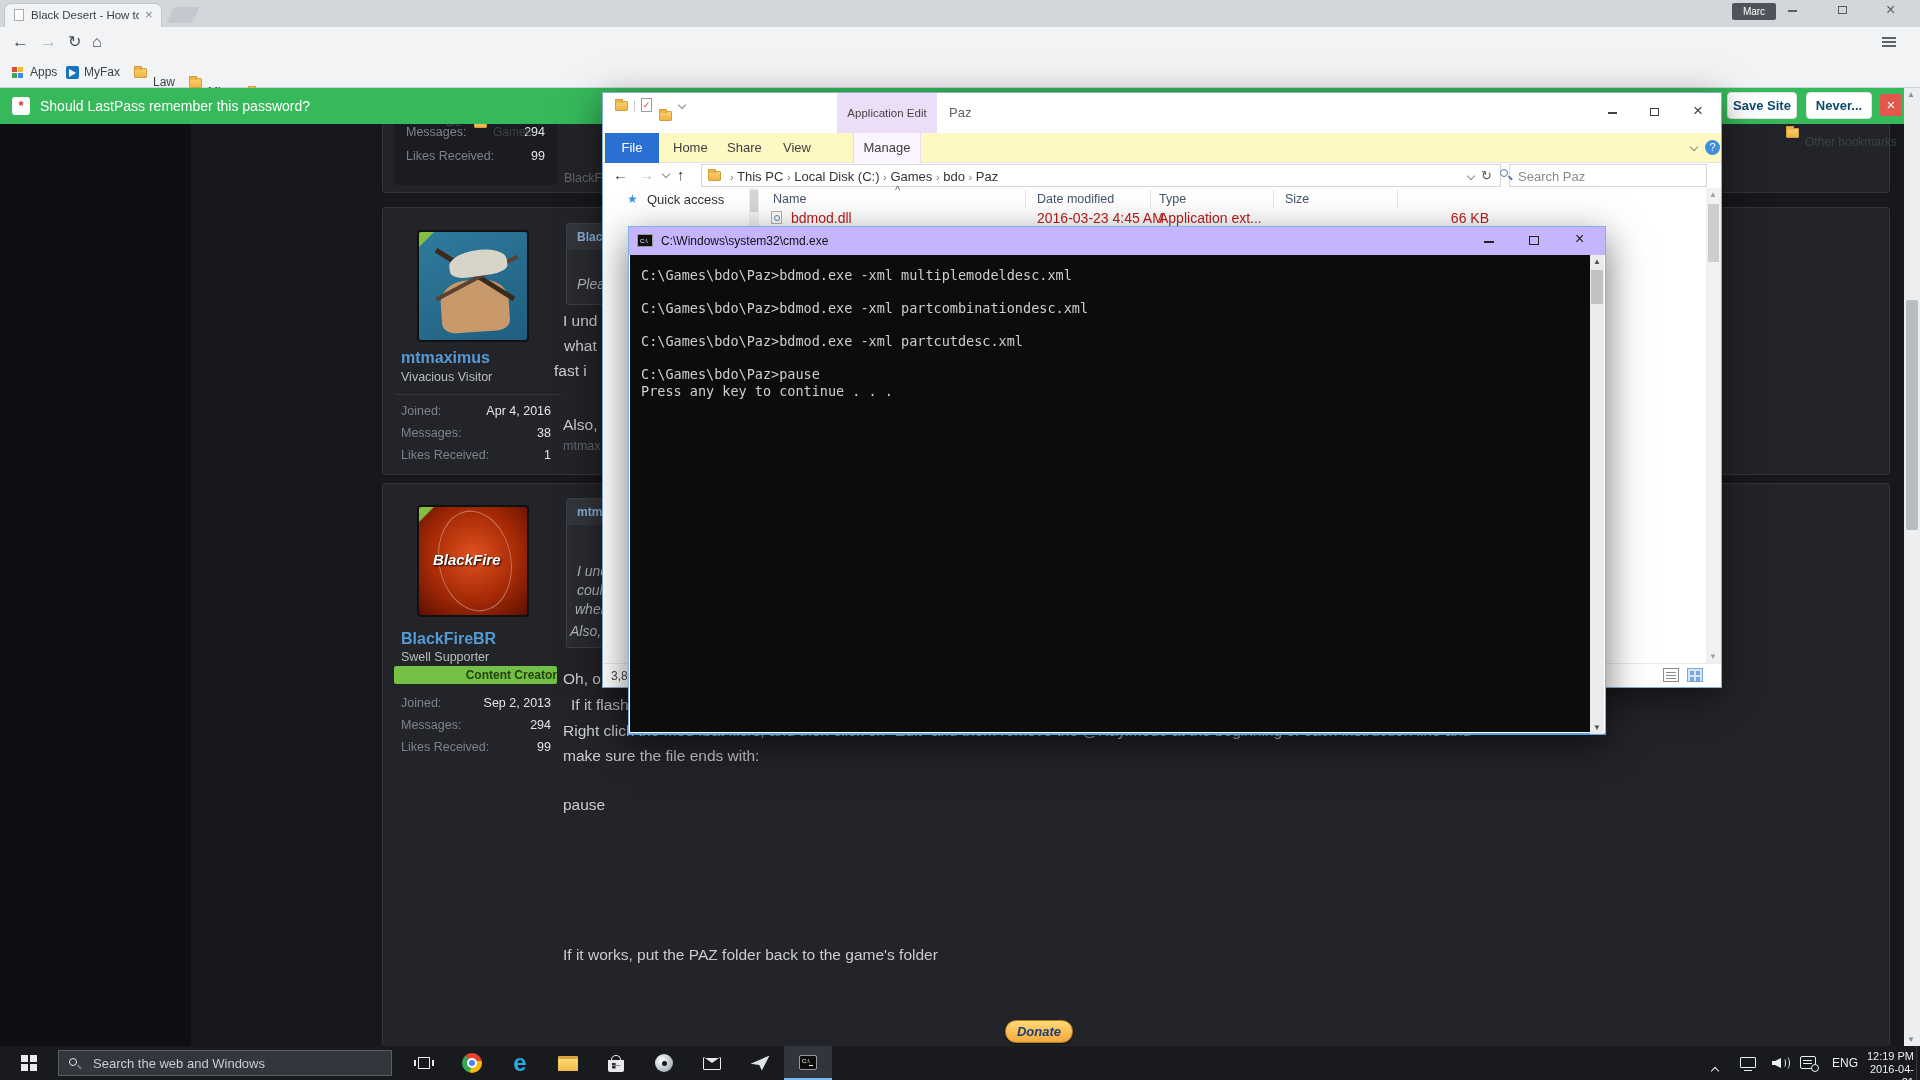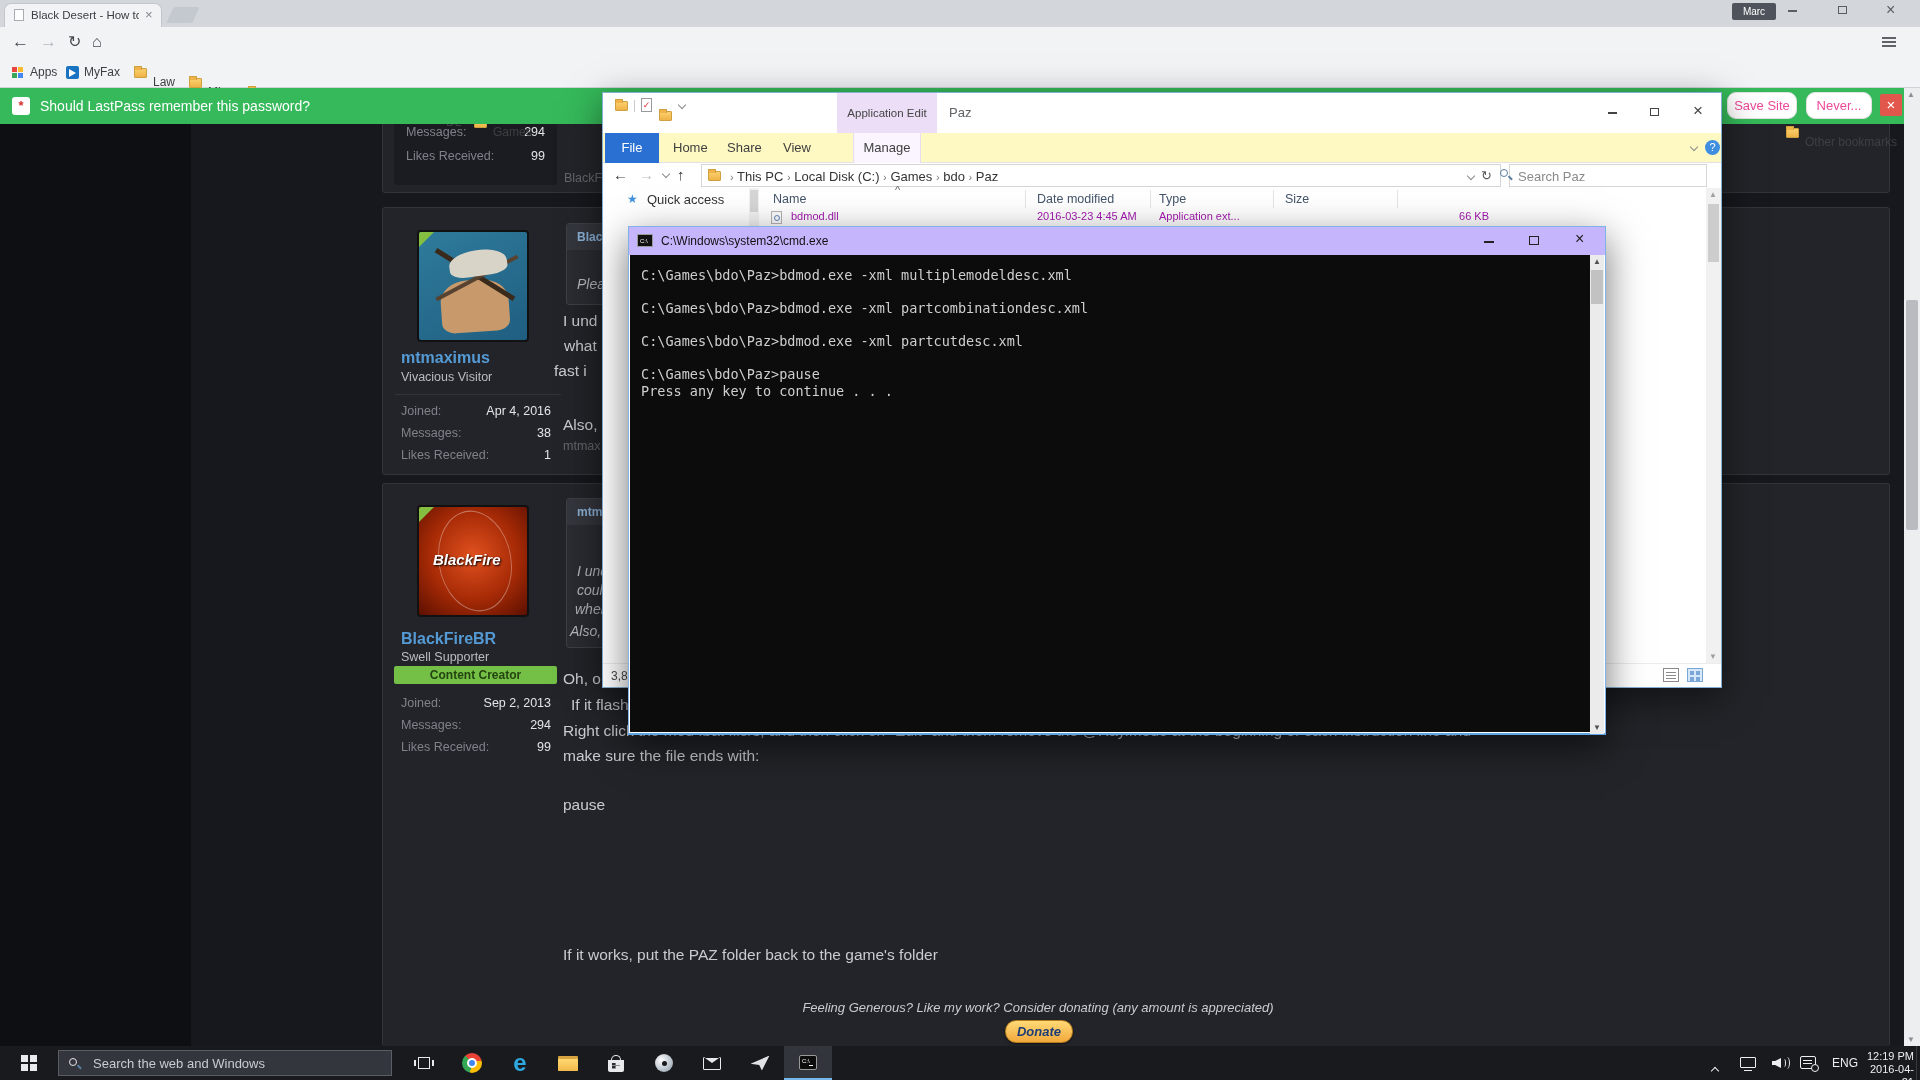--- a/index.html
+++ b/index.html
@@ -23,38 +23,38 @@
 .lock{width:8px;height:6px;border:1.5px solid #0b8043;border-radius:1px;position:relative;margin-top:3px}
 .lock:before{content:"";position:absolute;left:1px;top:-4px;width:4px;height:4px;border:1.5px solid #0b8043;border-bottom:none;border-radius:3px 3px 0 0}
 .ext{width:20px;height:20px;border-radius:3px;position:absolute;top:32px}
 .badge{position:absolute;right:-4px;bottom:-3px;background:#2b2f3a;color:#fff;font-size:7px;line-height:10px;min-width:10px;text-align:center;border-radius:1px;padding:0 1px}
 .folder{width:13px;height:10px;background:linear-gradient(#fbd06d,#efb347);border:1px solid #cfa03f;border-radius:1px;position:relative}
 .folder:before{content:"";position:absolute;left:-1px;top:-3px;width:6px;height:3px;background:#efb347;border:1px solid #cfa03f;border-bottom:none;border-radius:1px 1px 0 0}
 .bmtxt{font-size:12px;color:#3c4043;line-height:31px}
 .ham b{display:block;width:14px;height:2px;background:#5f6368;margin:2px 0}
 
 #lp{left:0;top:88px;width:1920px;height:36px;background:#35b95a}
-.lpbtn{background:#fff;border:1px solid #e2e2e2;border-radius:9px;font-size:13px;font-weight:normal;color:#ec4899;text-align:center;line-height:25px}
+.lpbtn{background:#fff;border:1px solid #e2e2e2;border-radius:4px;font-size:13px;font-weight:bold;color:#0c4a6e;text-align:center;line-height:25px}
 
 #bsb{left:1904px;top:88px;width:16px;height:958px;background:#eceef0}
 
 .card{background:#232429;border:1px solid #33343a;border-radius:3px}
 .statbox{background:#1b1c21;border-radius:3px}
 .srow{position:absolute;left:12px;right:12px;font-size:12.5px}
 .srow .l{color:#7f828a}
 .srow .v{position:absolute;right:0;color:#e2e4e8}
 .uname{color:#549ad4;font-weight:bold;font-size:16px}
 .utitle{color:#b9bcc2;font-size:12.5px}
 .fbody{color:#c9cbd0;font-size:15.5px}
 .qbox{background:#2a2c32;border:1px solid #3d3f45;border-radius:3px}
 .qhead{background:#34363d;color:#8ab0d6;font-weight:bold;font-size:12px;line-height:26px;padding-left:10px;border-radius:3px 3px 0 0}
 .qital{color:#b4b7bd;font-size:14px;font-style:italic}
 .avatar{width:112px;height:112px;border:2px solid #111;border-radius:4px;position:relative;overflow:hidden}
 .avatar:after{content:"";position:absolute;left:0;top:0;border-top:15px solid #84bf41;border-right:15px solid transparent}
-.ccbadge{background:#74bf45;border-radius:2px;color:#244310;font-size:12px;font-weight:bold;text-align:center;line-height:18px}
+.ccbadge{background:#74bf45;border-radius:2px;color:#244310;font-size:12px;font-weight:bold;text-align:right;line-height:18px}
 .donate{background:linear-gradient(#ffd976,#f2a93c);border:1px solid #b27b1e;border-radius:11px;color:#1c3d78;font-weight:bold;font-style:italic;font-size:13px;text-align:center;line-height:21px;box-shadow:0 1px 2px rgba(0,0,0,.5)}
 
 #exp{left:602px;top:92px;width:1120px;height:596px;background:#fff;border:1px solid #86add2;box-shadow:0 10px 34px rgba(0,0,0,.5)}
 .etab{font-size:13px;color:#3f3f3f;line-height:30px}
 .ecrumb{font-size:13px;color:#333}
 .esep{color:#777;font-size:11px}
 .ehdr{font-size:12.5px;color:#44546a}
 .mag{width:8px;height:8px;border:1.5px solid #5a7da0;border-radius:50%;position:relative}
 .mag:after{content:"";position:absolute;left:7px;top:7px;width:5px;height:1.5px;background:#5a7da0;transform:rotate(45deg)}
 
@@ -127,21 +127,20 @@
         <div class="qital nw ab" style="left:10px;top:83px">could</div>
         <div class="qital nw ab" style="left:8px;top:102px">wher</div>
       </div>
       <div class="ab qital nw" style="left:187px;top:139px">Also,</div>
       <div class="ab fbody nw" style="left:180px;top:186px">Oh, o</div>
       <div class="ab fbody nw" style="left:188px;top:212px">If it flash</div>
       <div class="ab fbody nw" style="left:180px;top:238px">Right click the mod .bat file/s, and then click on "Edit" and them remove the @Ray.Mode at the beginning of each instruction line and</div>
       <div class="ab fbody nw" style="left:180px;top:263px">make sure the file ends with:</div>
       <div class="ab fbody nw" style="left:180px;top:312px">pause</div>
       <div class="ab fbody nw" style="left:180px;top:462px">If it works, put the PAZ folder back to the game's folder</div>
-      <div class="ab" style="left:180px;top:516px;width:950px;text-align:center;color:#c9cbd0;font-size:13px;font-style:italic">Feeling Generous? Like my work? Consider donating (any amount is appreciated)</div>
       <div class="ab donate" style="left:622px;top:536px;width:68px;height:23px">Donate</div>
     </div>
   </div>
 
   <div class="ab" style="left:0;top:0;width:1920px;height:124px;z-index:10">
     <div class="ab" id="tabstrip">
       <div class="ab" id="tab">
         <div class="ab favicon" style="left:9px;top:5px"></div>
         <div class="ab nw" style="left:26px;top:5px;width:108px;overflow:hidden;font-size:11.5px;color:#3c4043">Black Desert - How to Swa</div>
         <div class="ab" style="left:140px;top:3px;color:#80868b;font-size:13px">×</div>
@@ -330,21 +329,21 @@
       <div class="ab" style="left:292px;top:-4px;color:#666;font-size:11px">^</div>
       <div class="ab ehdr" style="left:170px;top:4px">Name</div>
       <div class="ab ehdr" style="left:434px;top:4px">Date modified</div>
       <div class="ab ehdr" style="left:556px;top:4px">Type</div>
       <div class="ab ehdr" style="left:682px;top:4px">Size</div>
       <div class="ab" style="left:422px;top:2px;width:1px;height:18px;background:#e5e5e5"></div>
       <div class="ab" style="left:547px;top:2px;width:1px;height:18px;background:#e5e5e5"></div>
       <div class="ab" style="left:670px;top:2px;width:1px;height:18px;background:#e5e5e5"></div>
       <div class="ab" style="left:794px;top:2px;width:1px;height:18px;background:#e5e5e5"></div>
 
-      <div class="ab" style="left:166px;top:22px;width:820px;height:18px;font-size:11px;color:#a21caf">
+      <div class="ab" style="left:166px;top:22px;width:820px;height:18px;font-size:14px;color:#b91c1c">
         <div class="ab" style="left:2px;top:1px;width:11px;height:13px;background:#fdfdfd;border:1px solid #b5b5b5">
             <div class="ab" style="left:2px;top:3px;width:6px;height:6px;border-radius:50%;border:1.5px solid #5e87c0"></div>
           </div>
         <div class="ab nw" style="left:22px">bdmod.dll</div>
         <div class="ab nw" style="left:268px">2016-03-23 4:45 AM</div>
         <div class="ab nw" style="left:390px">Application ext...</div>
         <div class="ab nw" style="left:646px;width:74px;text-align:right">66 KB</div>
       </div>
 
       <div class="ab" style="left:1103px;top:0;width:15px;height:475px;background:#f1f1f1">

